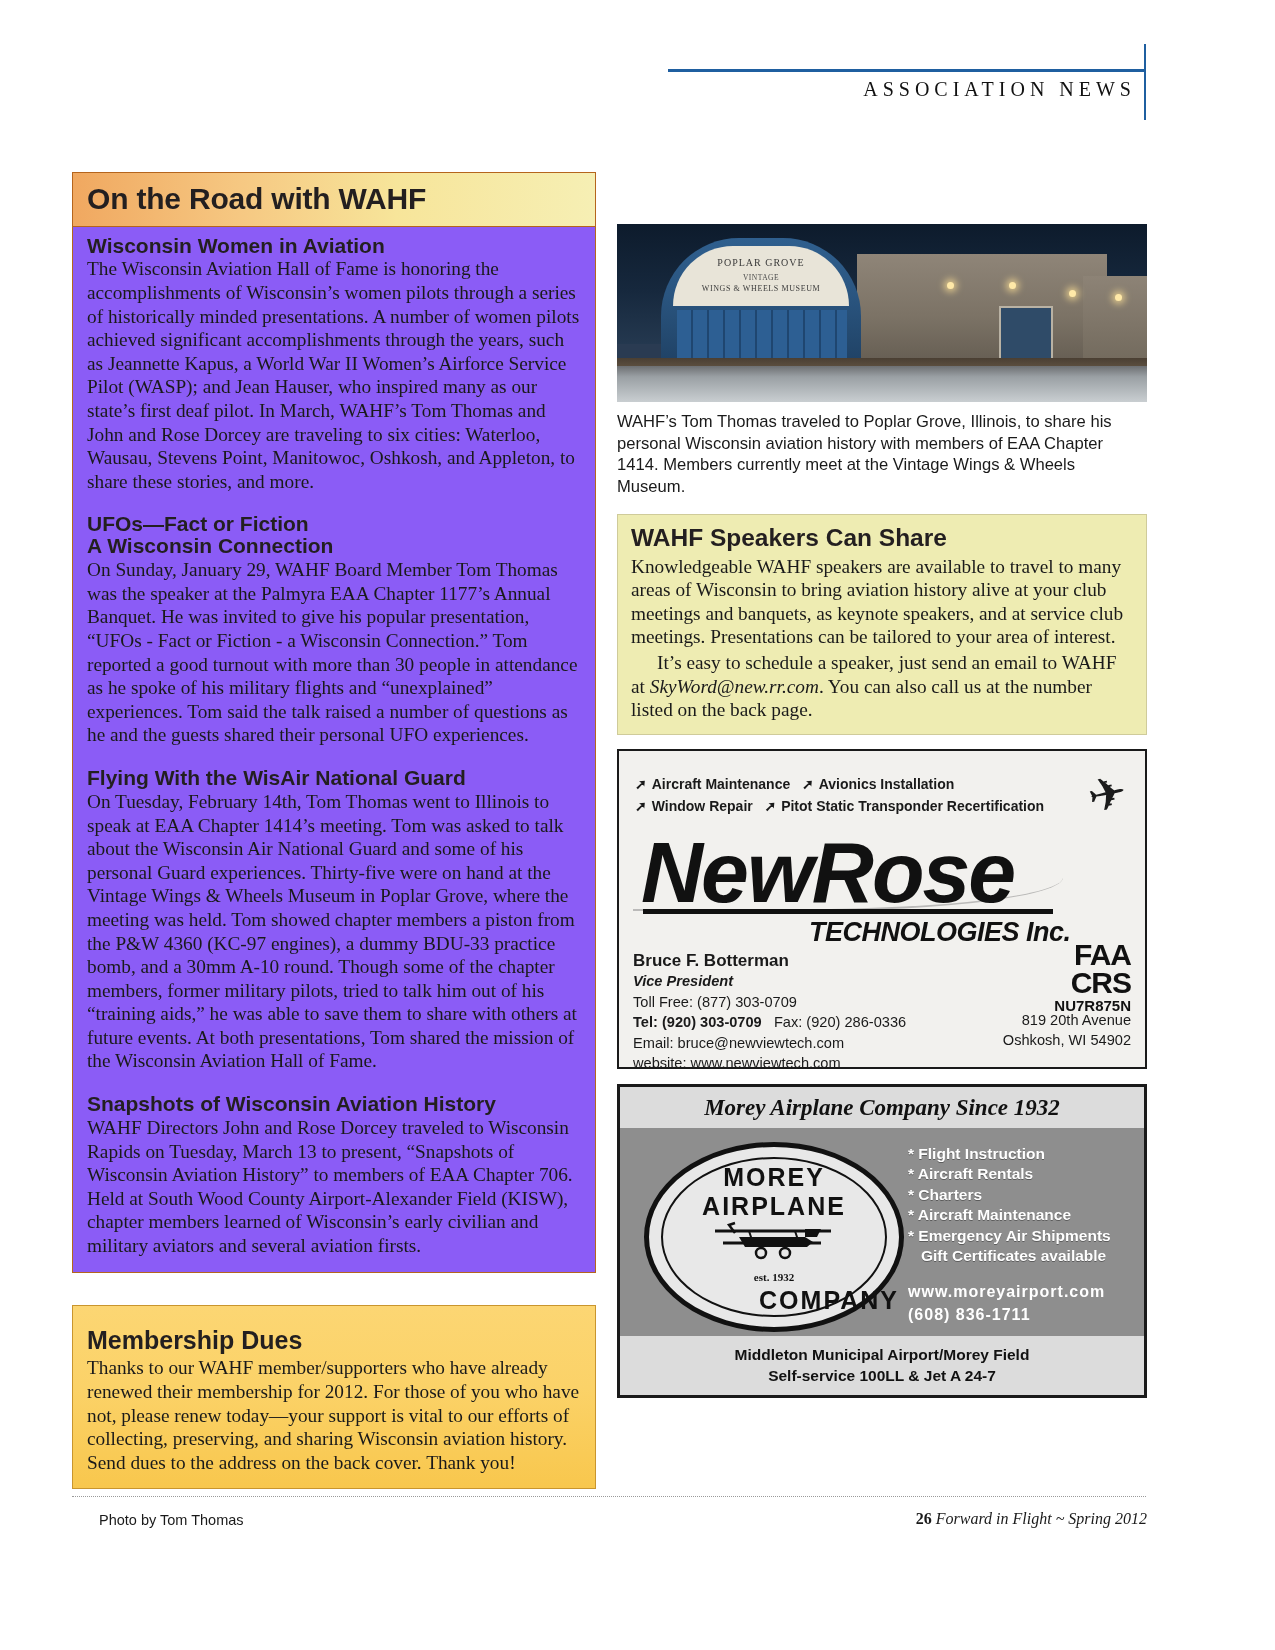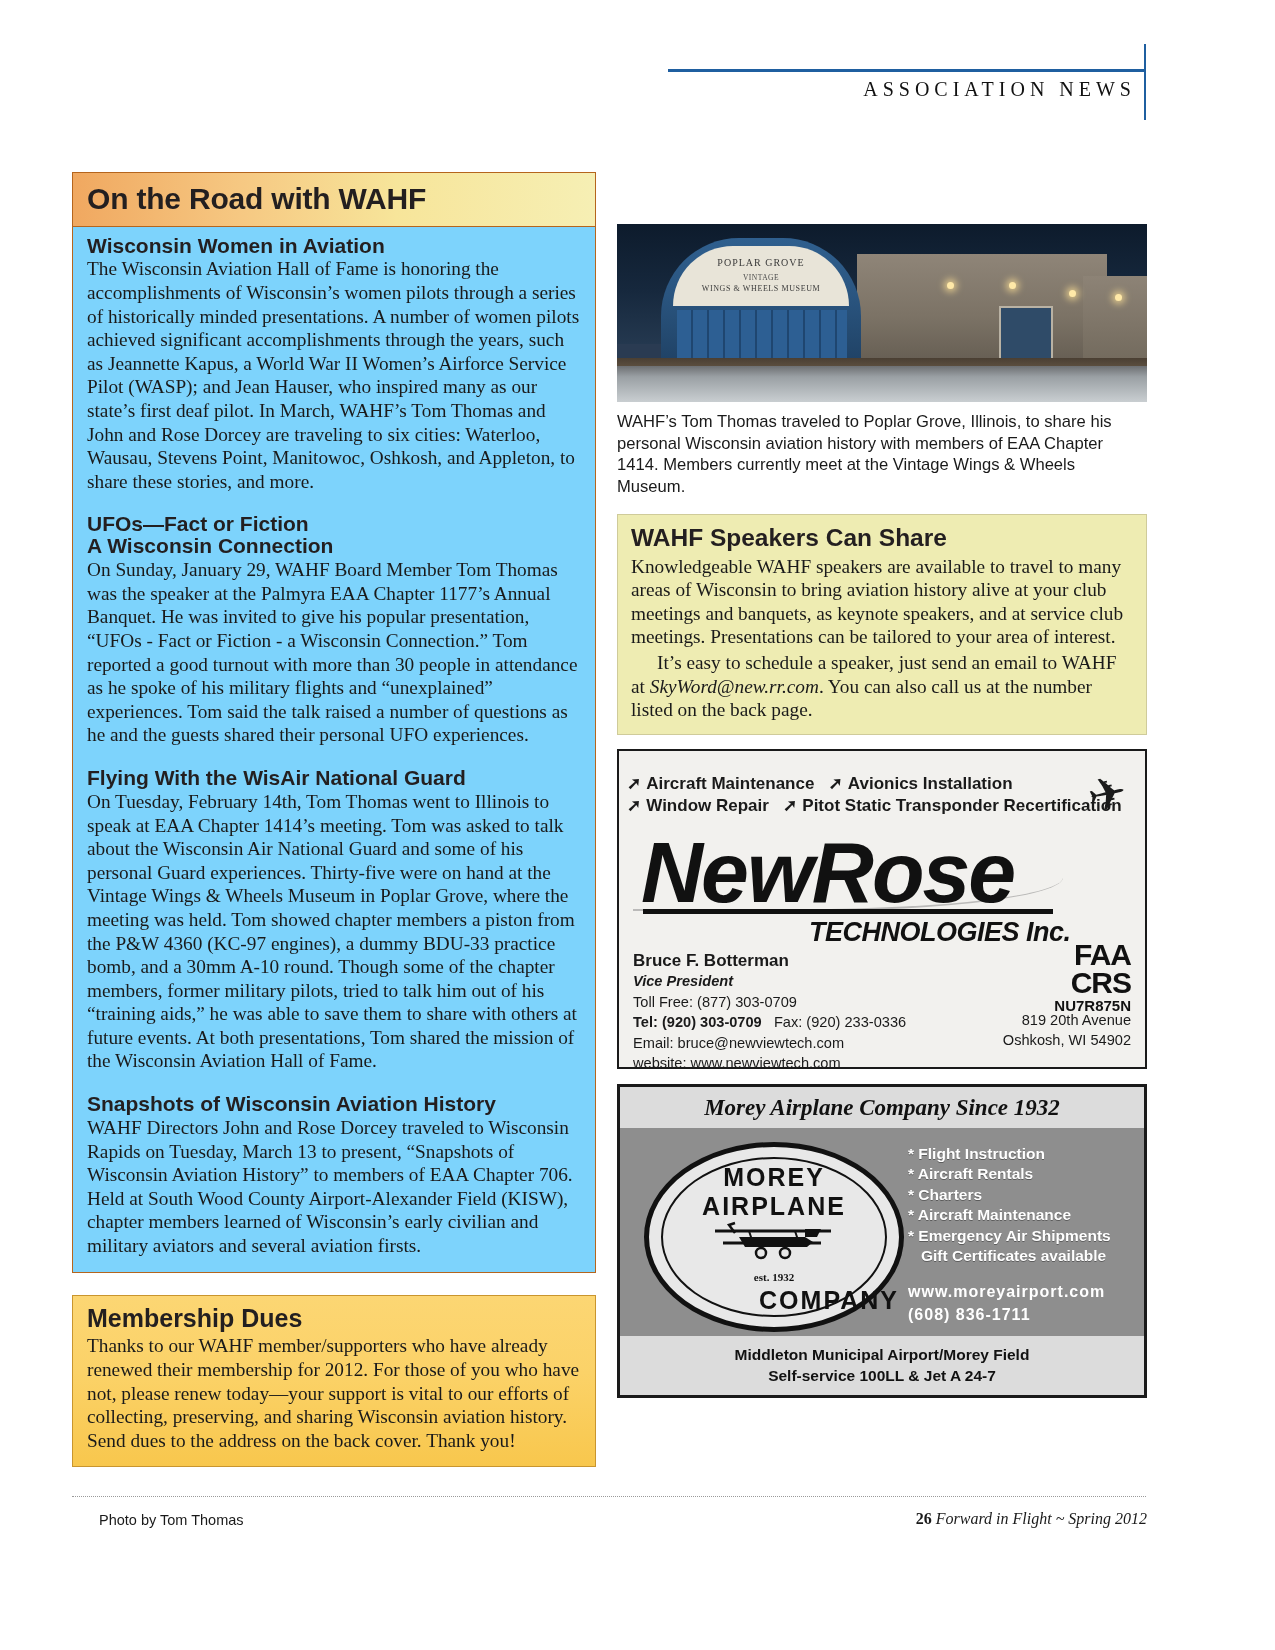--- a/index.html
+++ b/index.html
@@ -41,44 +41,44 @@
     padding:10px 14px 11px 14px;
     box-sizing:border-box;
   }
   .road-title{
     font-family:"Liberation Sans", sans-serif;
     font-weight:bold;font-size:30px;color:#231f20;
     line-height:1.05;letter-spacing:-0.2px;
   }
   .article-box{
     border:1px solid #b5651d;border-top:none;
-    background:#7dd3fc;
+    background:#8b5cf6;
     padding:7px 14px 14px 14px;
     box-sizing:border-box;
   }
   h3.sec{
     font-family:"Liberation Sans", sans-serif;
     font-weight:bold;font-size:21px;color:#231f20;
     margin:0;padding:0;line-height:1.14;
   }
   h3.sec.second-line{margin-top:-2px;}
   p.body{
     margin:0;padding:0;
     font-family:"Liberation Serif", serif;
     font-size:19.3px;line-height:23.6px;
     color:#1a1a1a;text-align:left;
     hyphens:none;
   }
   .sec-gap{height:19px;}
 
   .dues-box{
-    margin-top:22px;
+    margin-top:32px;
     border:1px solid #c9952e;
     background:linear-gradient(to bottom,#fcd673 0%,#fbd268 45%,#f8c74d 100%);
-    padding:9px 14px 13px 14px;
+    padding:21px 14px 13px 14px;
     box-sizing:border-box;
   }
   .dues-title{
     font-family:"Liberation Sans", sans-serif;
     font-weight:bold;font-size:25px;color:#231f20;
     line-height:1.1;margin-bottom:2px;
   }
   .dues-body{
     font-family:"Liberation Serif", serif;
     font-size:19.3px;line-height:23.8px;color:#1a1a1a;
@@ -166,23 +166,23 @@
   }
   .indent{text-indent:26px;}
 
   
   .newview-ad{
     margin-top:14px;border:2px solid #1a1a1a;
     background:#f2f1ee;height:320px;position:relative;overflow:hidden;
     box-sizing:border-box;
   }
   .nv-srv{
-    position:absolute;left:8px;top:22px;width:470px;
-    font-family:"Liberation Sans", sans-serif;
-    font-weight:bold;font-size:17px;color:#1a1a1a;line-height:22px;
+    position:absolute;left:16px;top:22px;width:470px;
+    font-family:"Liberation Sans", sans-serif;
+    font-weight:bold;font-size:14px;color:#1a1a1a;line-height:22px;
   }
   .nv-srv .row{white-space:nowrap;}
   .jet{display:inline-block;margin-right:5px;}
   .nv-logo{
     position:absolute;left:22px;top:78px;width:420px;
     font-family:"Liberation Sans", sans-serif;
     font-weight:bold;font-style:italic;
     font-size:72px;letter-spacing:-2px;color:#111;line-height:1;
   }
   .nv-logo .big{font-size:86px;}
@@ -389,21 +389,21 @@
         </div>
       </div>
       <div class="nv-logo"><span class="big">New</span><span class="big">Rose</span></div>
       <div class="nv-underline"></div>
       <div class="nv-tech">TECHNOLOGIES Inc.</div>
 
       <div class="nv-contact">
         <div class="name">Bruce F. Botterman</div>
         <div class="vp">Vice President</div>
         <div>Toll Free: (877) 303-0709</div>
-        <div class="tel"><b>Tel: (920) 303-0709</b>&nbsp;&nbsp;&nbsp;<span>Fax: (920) 233-0336</span></div>
+        <div class="tel"><b>Tel: (920) 303-0709</b>&nbsp;&nbsp;&nbsp;<span>Fax: (920) 286-0336</span></div>
         <div>Email: bruce@newviewtech.com</div>
         <div>website: www.newviewtech.com</div>
       </div>
 
       <div class="nv-faa">
         <div class="l1">FAA</div>
         <div class="l2">CRS</div>
         <div class="l3">NU7R875N</div>
       </div>
 

